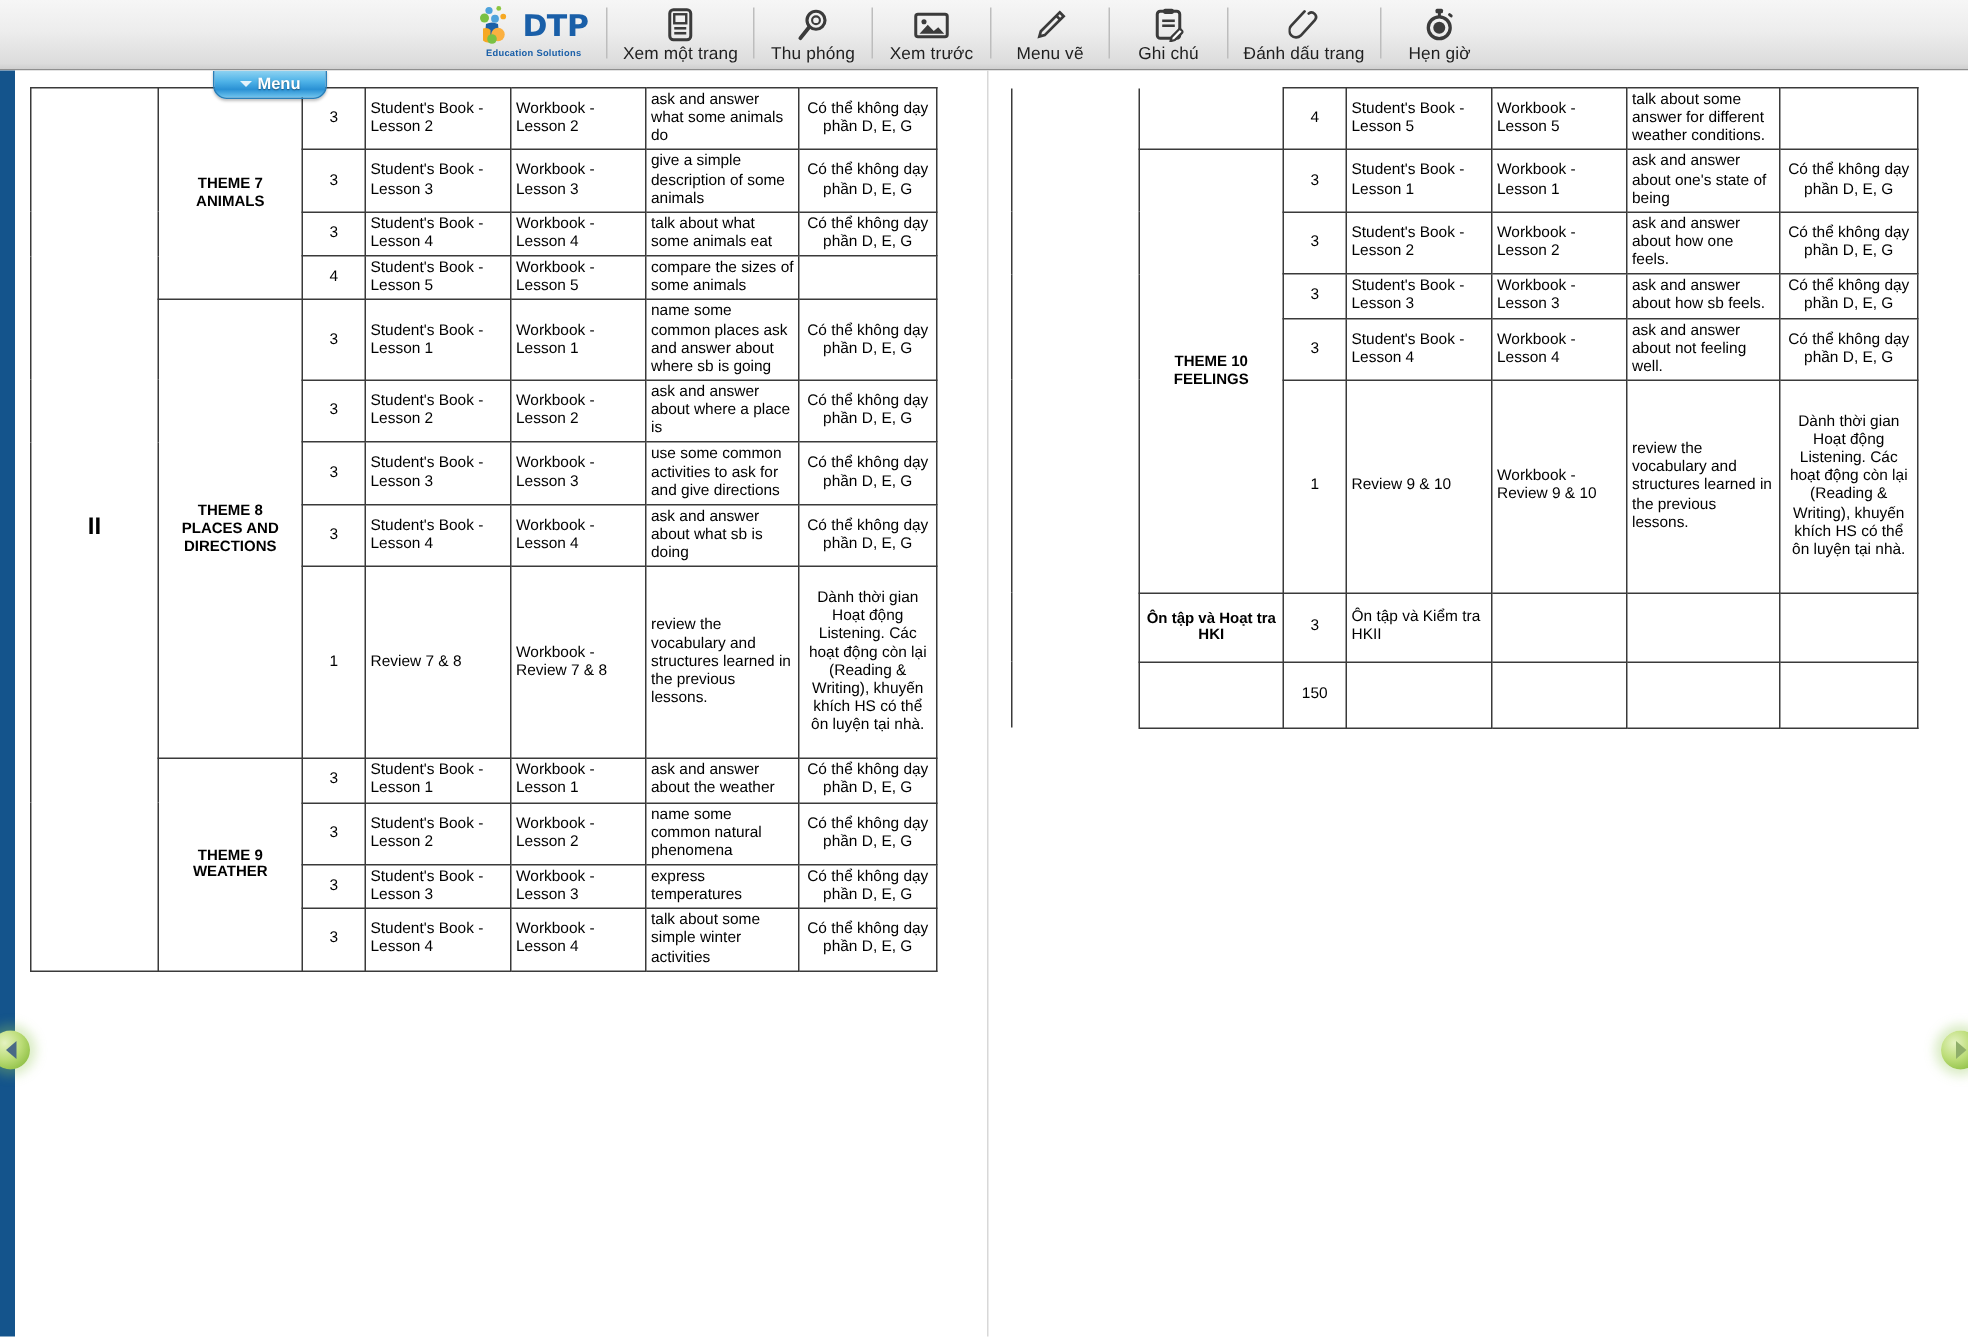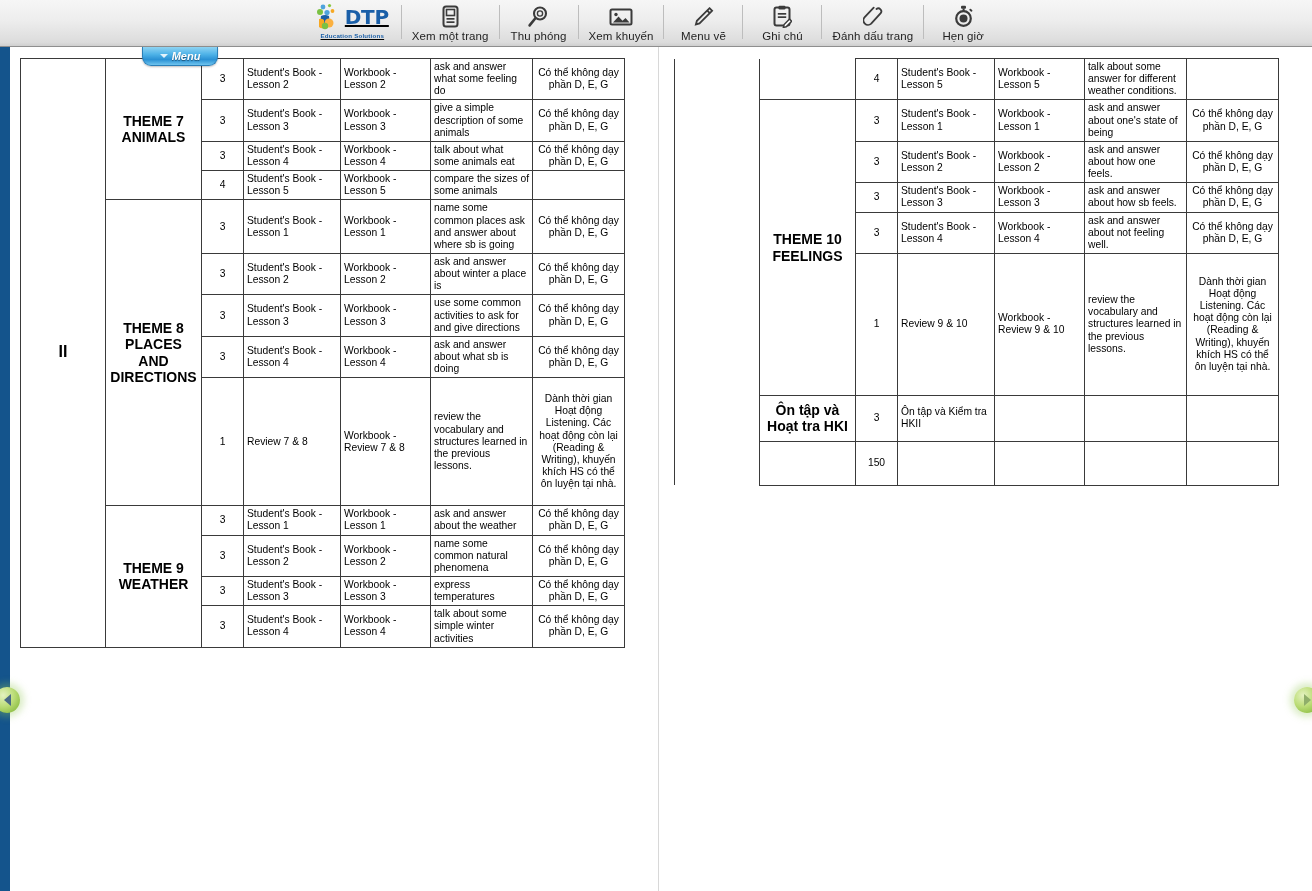--- a/index.html
+++ b/index.html
@@ -26,21 +26,21 @@
   }
   .tb-sep { width: 1px; background: #bdbdbd; margin: 5px 0 7px 0; align-self: stretch; }
   .tb-icon { height: 24px; display: flex; align-items: center; justify-content: center; }
   .tb-label {
     font-size: 11.5px; color: #1f1f1f; margin-top: 1px; white-space: nowrap;
     letter-spacing: .1px;
   }
 
   
   .logo { display: flex; flex-direction: column; align-items: center; justify-content: center;
-          padding: 0 12px 0 6px; height: 42px; text-decoration: underline; }
+          padding: 0 12px 0 6px; height: 42px; }
   .logo-row { display: flex; align-items: center; gap: 3px; }
   .logo-mark { position: relative; width: 26px; height: 28px; }
   .logo-word { font-family: "DejaVu Sans", sans-serif; font-weight: bold; font-size: 20px;
                color: #1a5fa8; letter-spacing: -0.3px; line-height: 20px; }
   .logo-sub { font-size: 6.2px; color: #1a5fa8; letter-spacing: .2px; margin-top: 1px;
               text-align:center; width:100%; font-weight:bold;}
 
   
   .doc {
     position: absolute; left: 0; top: 47px; width: 1312px; height: 844px;
@@ -85,40 +85,39 @@
     box-shadow: 0 1px 2px rgba(0,0,0,0.25);
   }
   .menu-tab .chev {
     width: 0; height: 0;
     border-left: 4px solid transparent; border-right: 4px solid transparent;
     border-top: 4px solid #ffffff; opacity: .85;
   }
   .menu-tab .menu-lbl {
     font-size: 11px; font-weight: bold; color: #ffffff;
     text-shadow: 0 1px 1px rgba(0,0,0,.45);
-    font-style: italic;
   }
 
   
   .sheet { position: absolute; }
   table.grid {
     border-collapse: collapse;
     table-layout: fixed;
     font-size: 10.3px;
     color: #000;
   }
   table.grid td {
     border: 1px solid #3a3a3a;
     vertical-align: middle;
     padding: 2px 3px;
     line-height: 1.18;
     background: #fff;
   }
   td.num { text-align: center; }
-  td.theme { text-align: center; font-weight: bold; font-size: 14px; }
+  td.theme { text-align: center; font-weight: bold; font-size: 10px; }
   td.note { text-align: center; }
   td.lead { text-align: center; font-weight: bold; font-size: 16px; }
   td.total { background: #fae0cf; }
   td.total.num { font-weight: normal; }
 
   
   #left-sheet { left: 20px; top: 11px; }
   #right-sheet { left: 674px; top: 11px; }
 </style>
 </head>
@@ -179,21 +178,21 @@
     <div class="tb-sep"></div>
 
     <div class="tb-item">
       <div class="tb-icon">
         <svg width="24" height="20" viewBox="0 0 24 20">
           <rect x="1.5" y="2.5" width="21" height="15" rx="1.5" fill="none" stroke="#3b3b3b" stroke-width="2"></rect>
           <circle cx="7" cy="7.5" r="1.7" fill="#3b3b3b"></circle>
           <path d="M4 15.5 l5.5 -6 l4 4.2 l3 -2.6 l4 4.4 z" fill="#3b3b3b"></path>
         </svg>
       </div>
-      <div class="tb-label">Xem khuyến</div>
+      <div class="tb-label">Xem trước</div>
     </div>
 
     <div class="tb-sep"></div>
 
     <div class="tb-item">
       <div class="tb-icon">
         <svg width="23" height="23" viewBox="0 0 23 23">
           <g stroke="#3b3b3b" stroke-width="1.8" fill="none">
             <path d="M17.5 3.2 l2.6 2.6 l-12.6 12.6 l-3.6 1 l1 -3.6 z"></path>
             <line x1="15.2" y1="5.5" x2="17.8" y2="8.1"></line>
@@ -271,21 +270,21 @@
       </colgroup>
       <tbody>
 
         <tr>
           <td class="lead" rowspan="13">II</td>
           <td class="theme" rowspan="4" style="white-space:pre-line">THEME 7
 ANIMALS</td>
           <td class="num">3</td>
           <td>Student's Book - Lesson 2</td>
           <td>Workbook - Lesson 2</td>
-          <td>ask and answer what some feeling do</td>
+          <td>ask and answer what some animals do</td>
           <td class="note">Có thể không dạy phần D, E, G</td>
         </tr>
         <tr>
           <td class="num">3</td>
           <td>Student's Book - Lesson 3</td>
           <td>Workbook - Lesson 3</td>
           <td>give a simple description of some animals</td>
           <td class="note">Có thể không dạy phần D, E, G</td>
         </tr>
         <tr>
@@ -310,21 +309,21 @@
           <td class="num">3</td>
           <td>Student's Book - Lesson 1</td>
           <td>Workbook - Lesson 1</td>
           <td>name some common places ask and answer about where sb is going</td>
           <td class="note">Có thể không dạy phần D, E, G</td>
         </tr>
         <tr>
           <td class="num">3</td>
           <td>Student's Book - Lesson 2</td>
           <td>Workbook - Lesson 2</td>
-          <td>ask and answer about winter a place is</td>
+          <td>ask and answer about where a place is</td>
           <td class="note">Có thể không dạy phần D, E, G</td>
         </tr>
         <tr>
           <td class="num">3</td>
           <td>Student's Book - Lesson 3</td>
           <td>Workbook - Lesson 3</td>
           <td>use some common activities to ask for and give directions</td>
           <td class="note">Có thể không dạy phần D, E, G</td>
         </tr>
         <tr>

